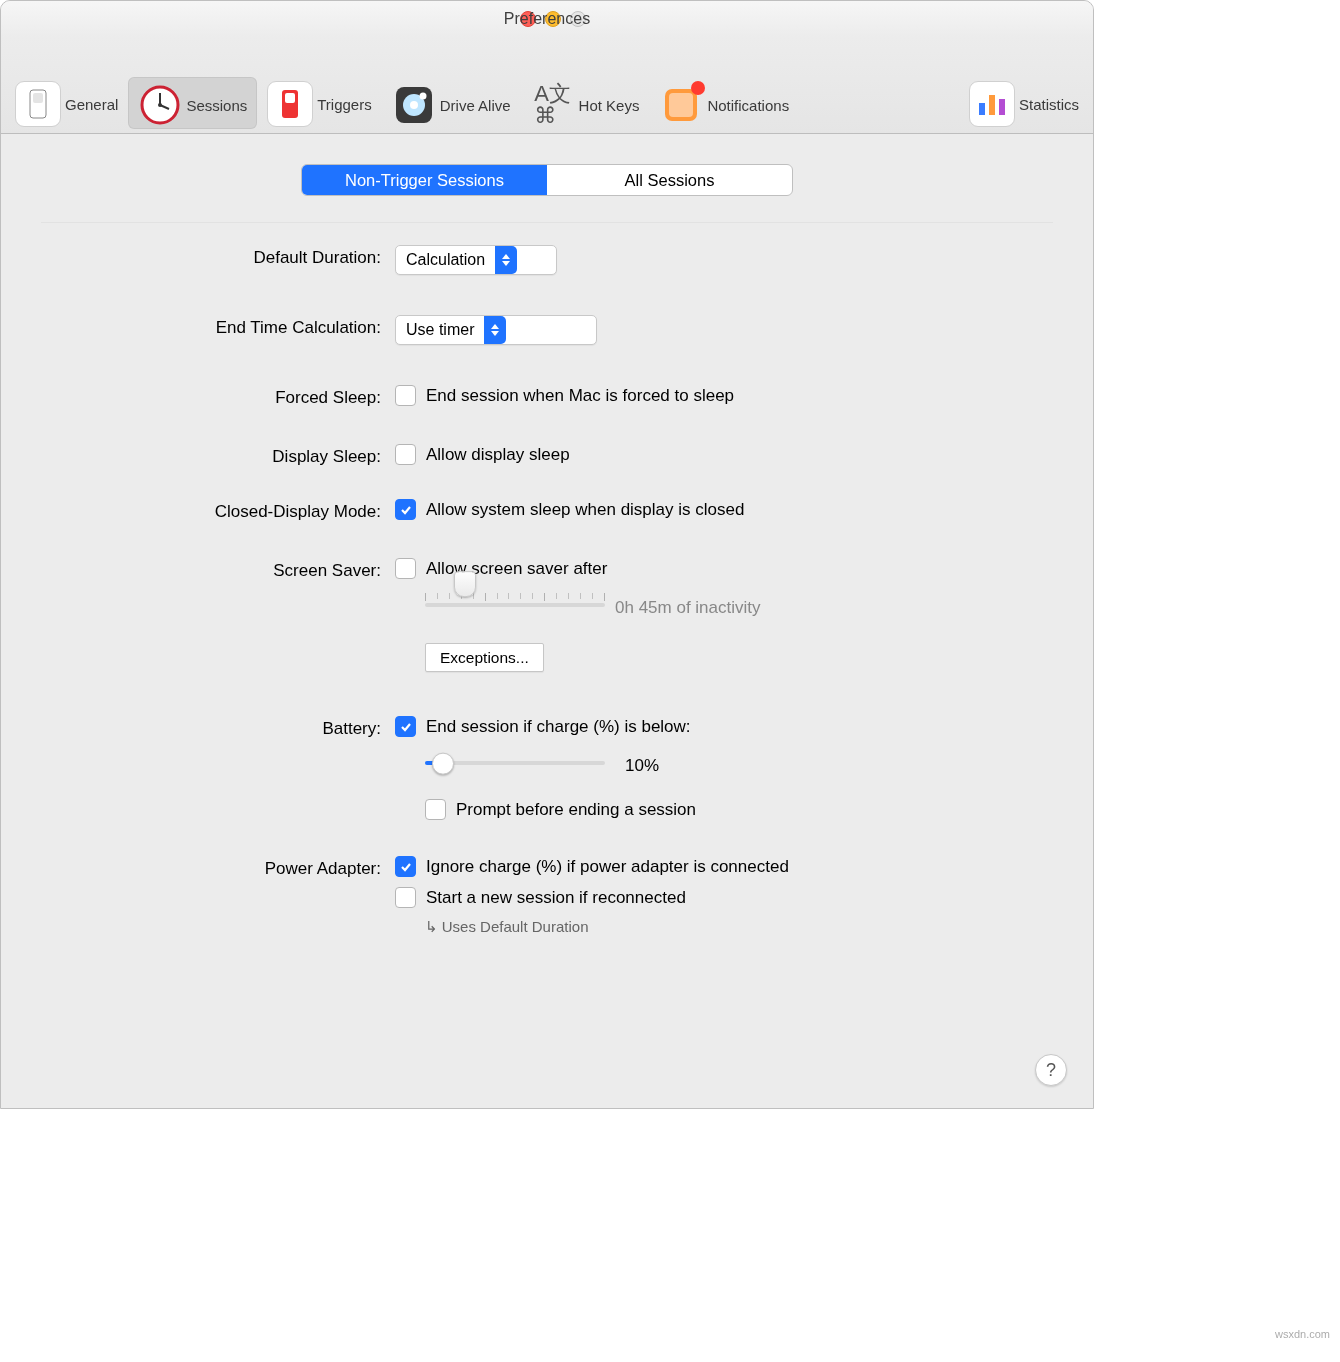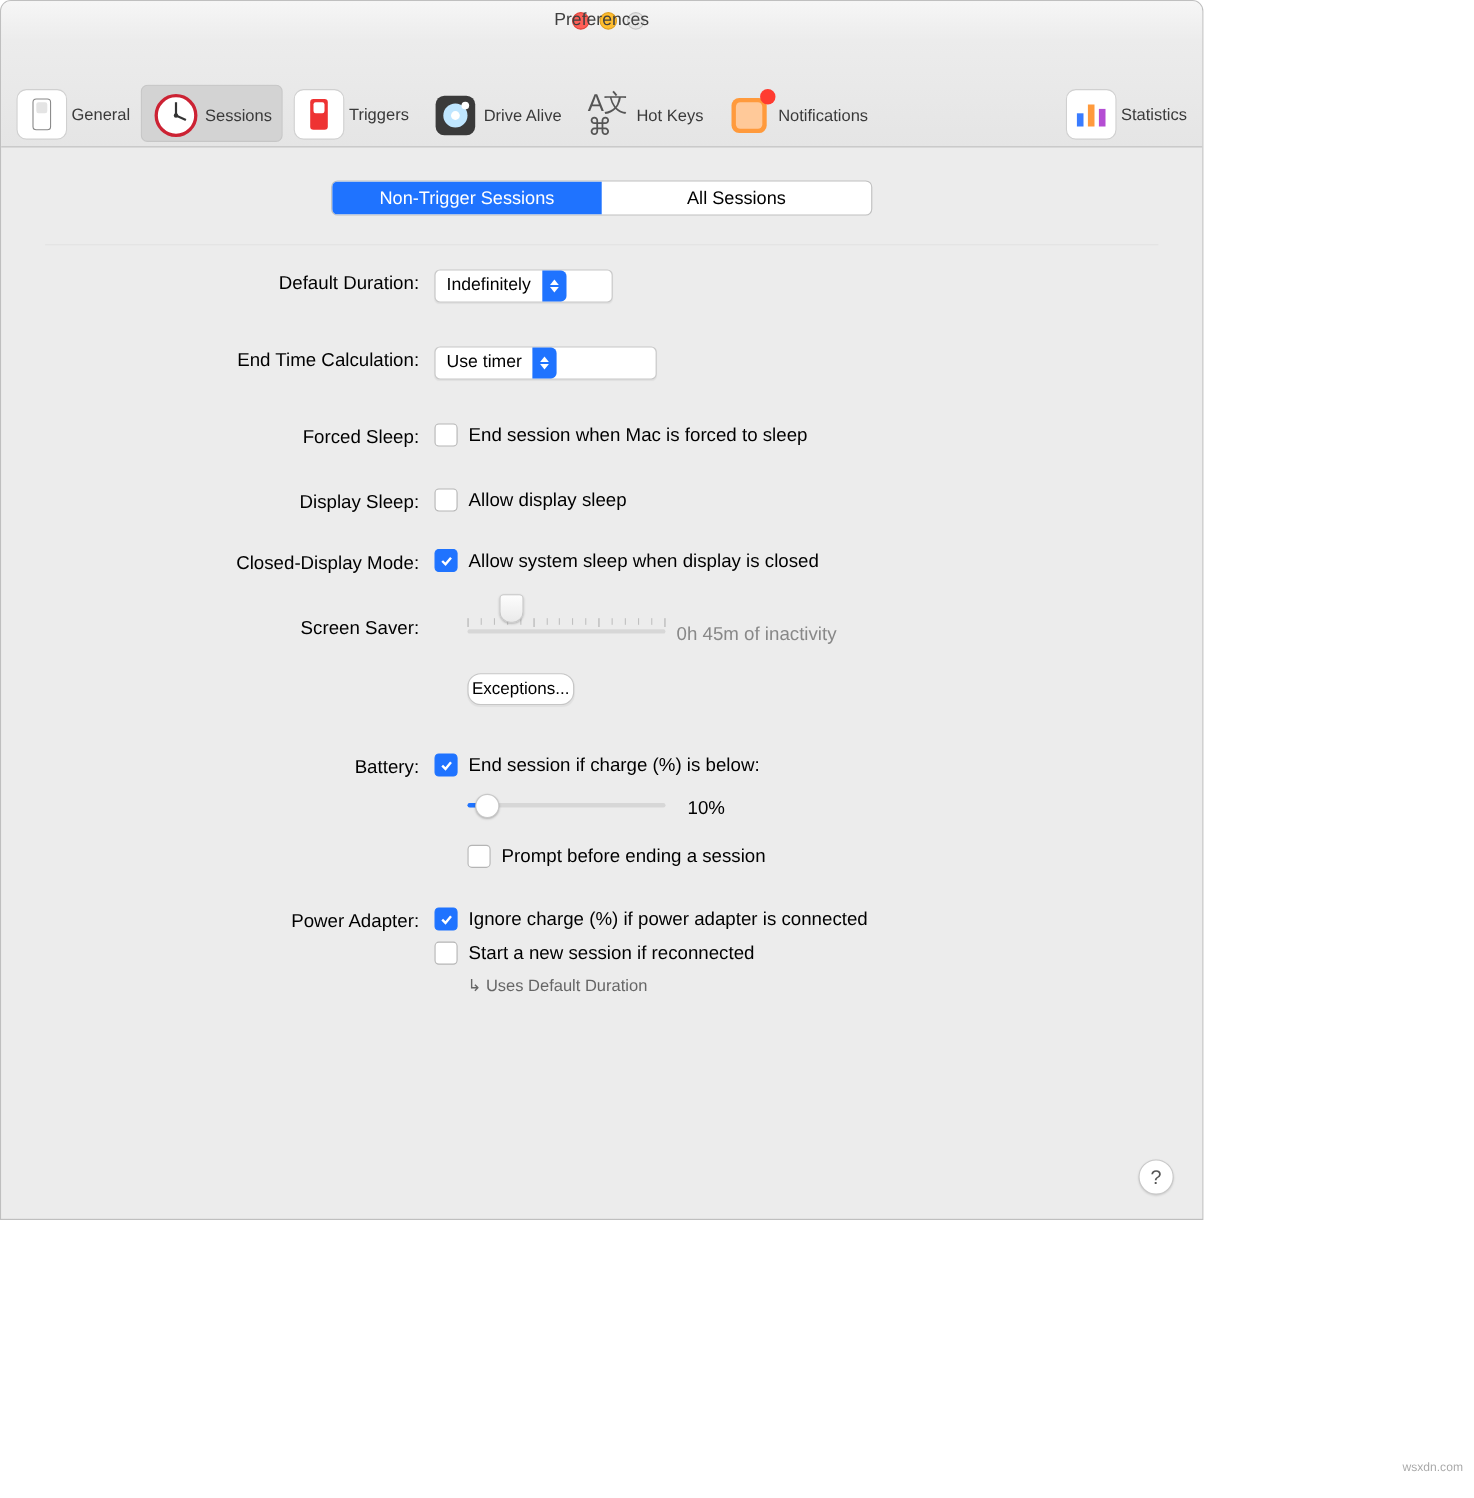--- a/index.html
+++ b/index.html
@@ -34,21 +34,21 @@
   .chk.on{background:#1f73ff;border-color:#1f73ff;}
   .chk.on svg{stroke:#fff;}
   .slider{position:relative;width:180px;height:24px;padding-top:14px;}
   .slider .ticks{position:absolute;top:4px;left:0;right:0;height:8px;display:flex;justify-content:space-between;}
   .slider .ticks span{width:1px;height:6px;background:#c0c0c0;}
   .slider .ticks span.big{height:8px;background:#b0b0b0;}
   .slider .track{height:4px;background:#d7d7d7;border-radius:2px;position:relative;}
   .slider .fill{position:absolute;left:0;top:0;height:100%;background:#1f73ff;border-radius:2px;}
   .slider .knob{position:absolute;top:50%;transform:translate(-50%,-38%);width:20px;height:20px;border-radius:50%;background:#fff;border:1px solid #c8c8c8;box-shadow:0 1px 2px rgba(0,0,0,.25);}
   .slider.mac .knob{top:-8px;width:20px;height:24px;border-radius:4px 4px 10px 10px;background:linear-gradient(#fdfdfd,#eaeaea);}
-  .btn{display:inline-flex;align-items:center;height:27px;padding:0 3px;background:#fff;border:1px solid #c6c6c6;border-radius:12px;font-size:15.5px;box-shadow:0 1px 1px rgba(0,0,0,.05);}
+  .btn{display:inline-flex;align-items:center;height:27px;padding:0 14px;background:#fff;border:1px solid #c6c6c6;border-radius:2px;font-size:15.5px;box-shadow:0 1px 1px rgba(0,0,0,.05);}
   .note{font-size:15px;color:#666;padding-left:2px;}
   .help{position:absolute;right:26px;bottom:22px;width:30px;height:30px;border-radius:50%;background:#fff;border:1px solid #c8c8c8;display:flex;align-items:center;justify-content:center;font-size:18px;color:#555;box-shadow:0 1px 2px rgba(0,0,0,.15);}
   .icon-box{width:44px;height:44px;border-radius:9px;background:#fff;border:1px solid #d0d0d0;display:flex;align-items:center;justify-content:center;}
   .watermark{position:absolute;right:10px;bottom:22px;font-size:11px;color:rgba(0,0,0,.35);}
 </style>
 </head>
 <body>
 
 <div class="window">
 
@@ -140,21 +140,21 @@
     </div>
 
     <hr class="sep">
 
     <div class="form">
 
       <div class="row" style="margin-bottom:26px;">
         <div class="lab">Default Duration:</div>
         <div class="ctl">
           <div class="popup" style="width:150px;">
-            <span>Indefinitely</span>
+            <span>Calculation</span>
             <span class="stepper"></span>
           </div>
         </div>
       </div>
 
       <div class="row" style="margin-bottom:26px;">
         <div class="lab">End Time Calculation:</div>
         <div class="ctl">
           <div class="popup" style="width:190px;">
             <span>Use timer</span>
@@ -193,20 +193,24 @@
                 </svg>
               </span>
           <span>Allow system sleep when display is closed</span>
         </div>
           </div>
       </div>
 
       <div class="row" style="margin-bottom:30px;">
         <div class="lab">Screen Saver:</div>
         <div class="ctl">
+          <div class="inline">
+            <span class="chk"></span>
+            <span>Allow screen saver after</span>
+          </div>
           <div class="inline" style="margin-left:30px;">
             <div class="slider mac">
               <div class="ticks">
                   <span class="big"></span>
                   <span></span>
                   <span></span>
                   <span></span>
                   <span></span>
                   <span class="big"></span>
                   <span></span>

